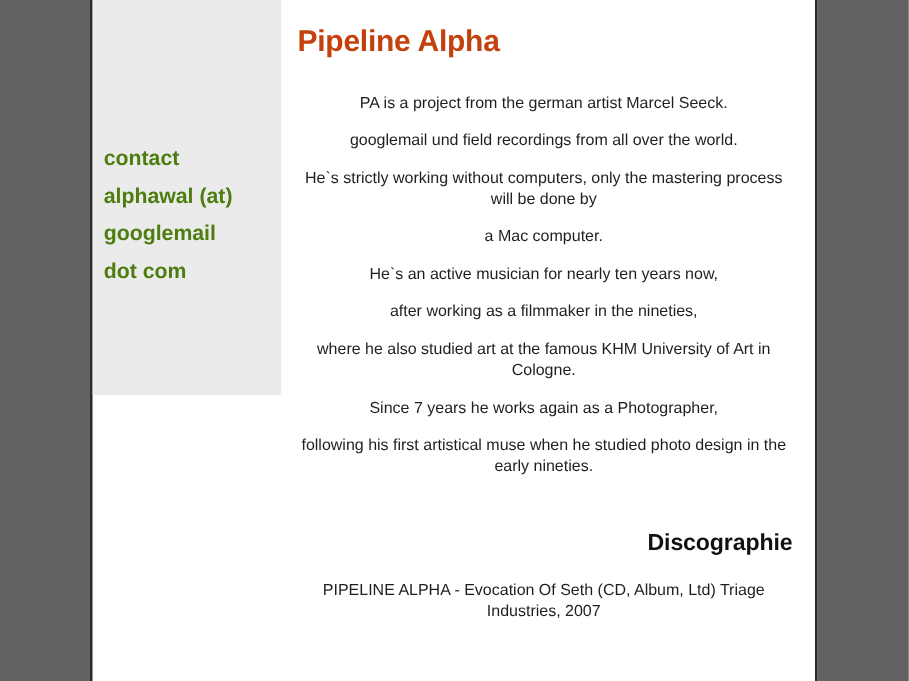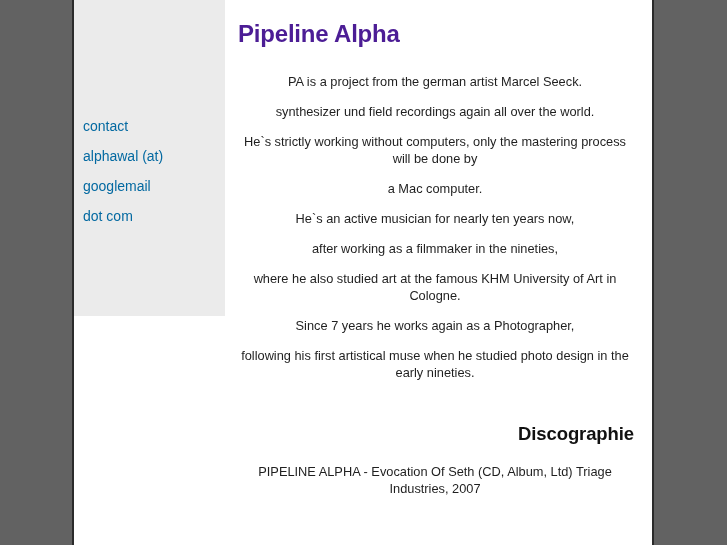--- a/index.html
+++ b/index.html
@@ -40,45 +40,46 @@
     padding: 0;
   }
   #sidebar-nav {
     position: absolute;
     left: 9px;
     top: 119px;
     width: 140px;
   }
   .sidebar-item {
     display: block;
-    font-size: 14px;
+    font-size: 17px;
     line-height: 15px;
-    color: #0369a1;
+    color: #4d7c0f;
     margin-bottom: 15px;
     text-decoration: none;
     cursor: pointer;
     white-space: nowrap;
+    font-weight: bold;
   }
   .sidebar-item:last-child { margin-bottom: 16px; }
 
   
   #content {
     position: absolute;
     left: 164px;
     top: 0;
     right: 0;
     width: 416px;
     padding: 0 20px 0 0;
   }
 
   h1.page-title {
     font-size: 24px;
     line-height: 28px;
     font-weight: bold;
-    color: #4c1d95;
+    color: #c2410c;
     margin: 20px 0 0 0;
     letter-spacing: -0.2px;
   }
 
   h2.section-title {
     font-size: 18.5px;
     line-height: 22px;
     font-weight: bold;
     color: #111111;
     margin: 0;
@@ -112,21 +113,21 @@
       <a class="sidebar-item">dot com</a>
     </nav>
   </div>
 
   <div id="content">
 
     <h1 class="page-title">Pipeline Alpha</h1>
 
     <div id="intro-block">
       <p class="body-para">PA is a project from the german artist Marcel Seeck.</p>
-      <p class="body-para">synthesizer und field recordings again all over the world.</p>
+      <p class="body-para">googlemail und field recordings from all over the world.</p>
       <p class="body-para">He`s strictly working without computers, only the mastering process will be done by</p>
       <p class="body-para">a Mac computer.</p>
       <p class="body-para">He`s an active musician for nearly ten years now,</p>
       <p class="body-para">after working as a filmmaker in the nineties,</p>
       <p class="body-para">where he also studied art at the famous KHM University of Art in Cologne.</p>
       <p class="body-para">Since 7 years he works again as a Photographer,</p>
       <p class="body-para">following his first artistical muse when he studied photo design in the early nineties.</p>
     </div>
 
     <div id="disco-block">

